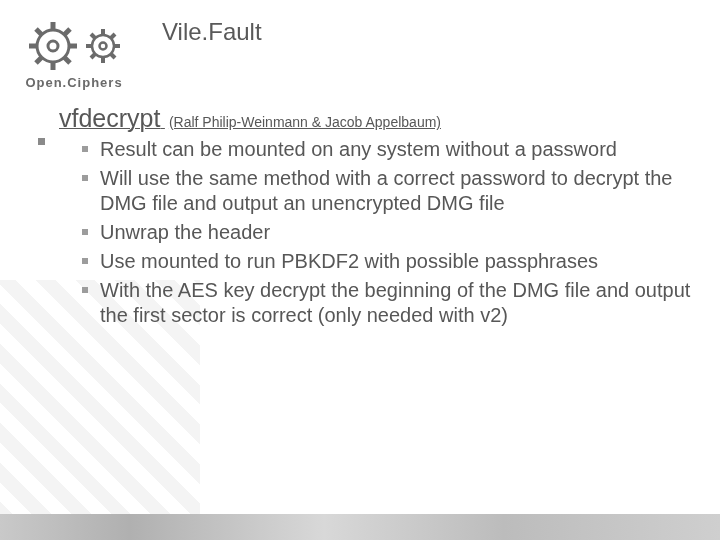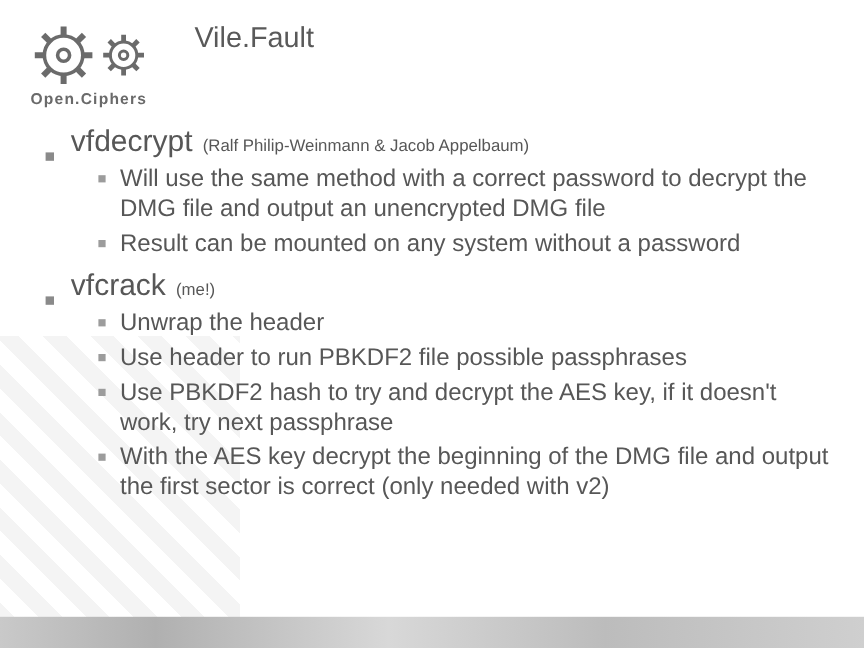--- a/index.html
+++ b/index.html
@@ -70,24 +70,25 @@
     .content {
       position: absolute;
       left: 38px;
       top: 102px;
       right: 20px;
       z-index: 3;
       color: #595959;
     }
     .bullet-l1 {
       display: flex;
-      align-items: center;
+      align-items: flex-end;
       padding-left: 0;
       margin-top: 2px;
       margin-bottom: 2px;
+      text-decoration: underline;
     }
     .bullet-l1 .sq {
       width: 7px; height: 7px;
       background: #8a8a8a;
       margin-right: 14px;
       flex: 0 0 auto;
       position: relative;
       top: 12px;
     }
     .bullet-l1 .head {
@@ -170,44 +171,33 @@
 
   <div class="bullet-l1">
     <span class="sq"></span>
     <div>
       <span class="head">vfdecrypt</span>
       <span class="sub">(Ralf Philip-Weinmann &amp; Jacob Appelbaum)</span>
     </div>
   </div>
   <div class="bullet-l2">
     <span class="sq"></span>
+    <span class="txt">Result can be mounted on any system without a password</span>
+  </div>
+  <div class="bullet-l2">
+    <span class="sq"></span>
     <span class="txt">Will use the same method with a correct password to decrypt the DMG file and output an unencrypted DMG file</span>
   </div>
-  <div class="bullet-l2">
-    <span class="sq"></span>
-    <span class="txt">Result can be mounted on any system without a password</span>
-  </div>
-
-  <div class="bullet-l1" style="margin-top:8px">
-    <span class="sq"></span>
-    <div>
-      <span class="head">vfcrack</span>
-      <span class="sub">(me!)</span>
-    </div>
-  </div>
+
   <div class="bullet-l2">
     <span class="sq"></span>
     <span class="txt">Unwrap the header</span>
   </div>
   <div class="bullet-l2">
     <span class="sq"></span>
-    <span class="txt">Use header to run PBKDF2 file possible passphrases</span>
-  </div>
-  <div class="bullet-l2">
-    <span class="sq"></span>
-    <span class="txt">Use PBKDF2 hash to try and decrypt the AES key, if it doesn't work, try next passphrase</span>
+    <span class="txt">Use mounted to run PBKDF2 with possible passphrases</span>
   </div>
   <div class="bullet-l2">
     <span class="sq"></span>
     <span class="txt">With the AES key decrypt the beginning of the DMG file and output the first sector is correct (only needed with v2)</span>
   </div>
 
 </div>
 
 </body></html>

